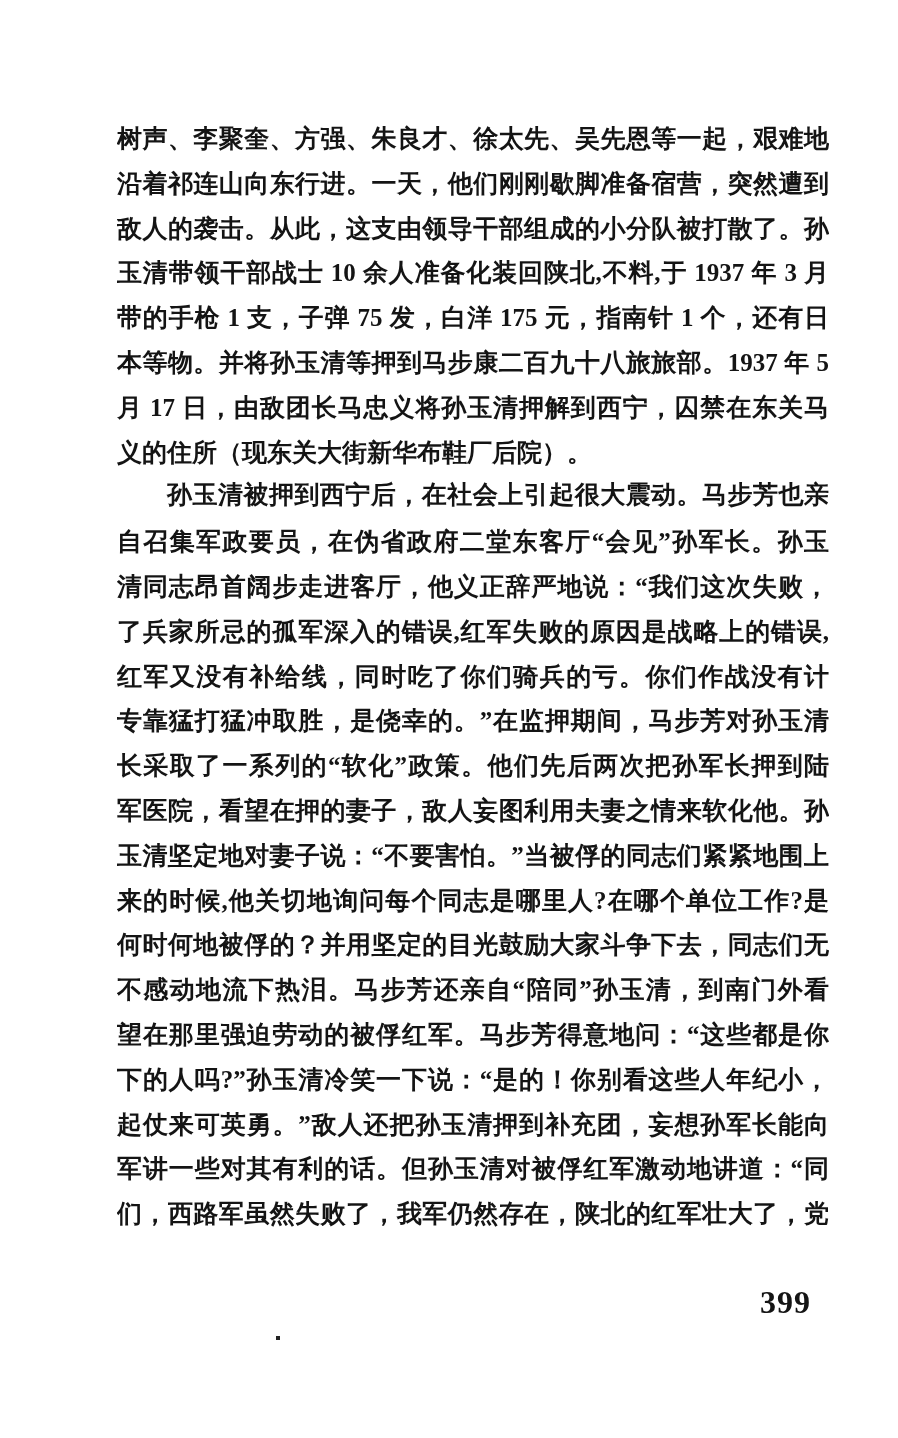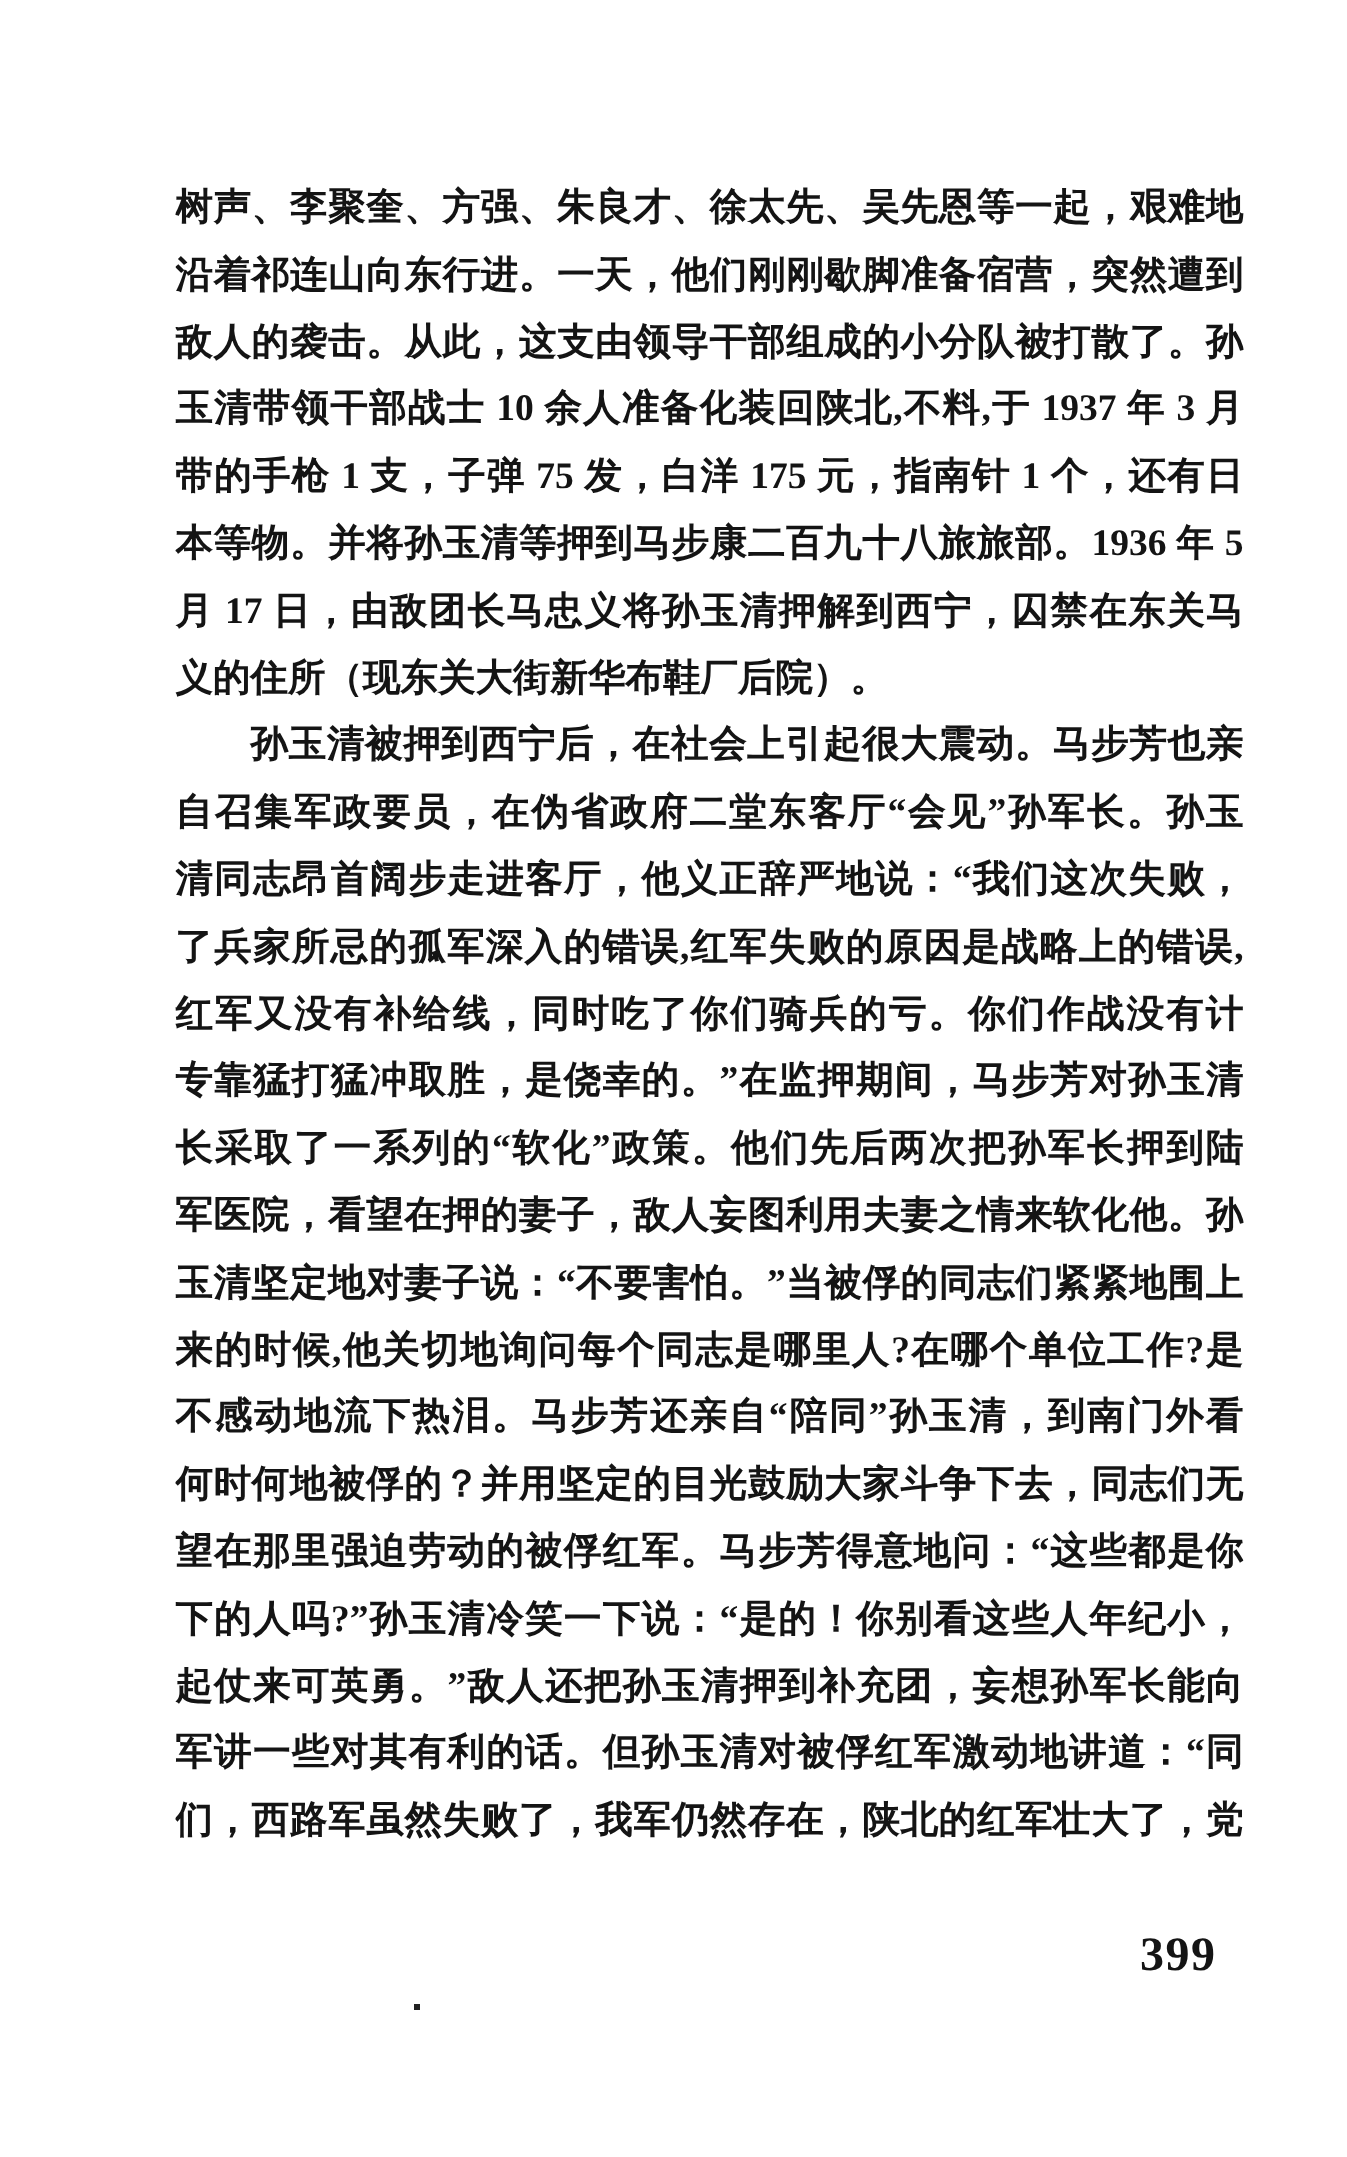--- a/index.html
+++ b/index.html
@@ -20,21 +20,21 @@
     margin:0; padding:0;
     height:44.8px; line-height:44.8px;
     font-size:25px; font-weight:700;
     color:var(--ink);
     text-align:justify;
     text-align-last:justify;
     text-justify:inter-character;
     overflow:hidden;
   }
   .line.para-end{ text-align-last:left; }
-  .line.indent{ text-indent:50px; }
+  .line.indent{ text-indent:50px;font-family:Liberation Mono, monospace; }
   .page-number{
     position:absolute; left:760px; top:1284px;
     font-size:32px; font-weight:700; color:var(--ink);
     letter-spacing:1px;
   }
   .speck{
     position:absolute; left:276px; top:1336px;
     width:4px; height:4px; background:#222222;
   }
 </style>
@@ -42,36 +42,36 @@
 <body>
 
 <div class="page">
   <main class="text-block">
 
     <p class="line">树声、李聚奎、方强、朱良才、徐太先、吴先恩等一起，艰难地</p>
     <p class="line">沿着祁连山向东行进。一天，他们刚刚歇脚准备宿营，突然遭到</p>
     <p class="line">敌人的袭击。从此，这支由领导干部组成的小分队被打散了。孙</p>
     <p class="line">玉清带领干部战士 10 余人准备化装回陕北,不料,于 1937 年 3 月</p>
     <p class="line">带的手枪 1 支，子弹 75 发，白洋 175 元，指南针 1 个，还有日记</p>
-    <p class="line">本等物。并将孙玉清等押到马步康二百九十八旅旅部。1936 年 5</p>
+    <p class="line">本等物。并将孙玉清等押到马步康二百九十八旅旅部。1937 年 5</p>
     <p class="line">月 17 日，由敌团长马忠义将孙玉清押解到西宁，囚禁在东关马忠</p>
     <p class="line para-end">义的住所（现东关大街新华布鞋厂后院）。</p>
 
     <p class="line indent">孙玉清被押到西宁后，在社会上引起很大震动。马步芳也亲</p>
     <p class="line">自召集军政要员，在伪省政府二堂东客厅“会见”孙军长。孙玉</p>
     <p class="line">清同志昂首阔步走进客厅，他义正辞严地说：“我们这次失败，犯</p>
     <p class="line">了兵家所忌的孤军深入的错误,红军失败的原因是战略上的错误,</p>
     <p class="line">红军又没有补给线，同时吃了你们骑兵的亏。你们作战没有计划，</p>
     <p class="line">专靠猛打猛冲取胜，是侥幸的。”在监押期间，马步芳对孙玉清军</p>
     <p class="line">长采取了一系列的“软化”政策。他们先后两次把孙军长押到陆</p>
     <p class="line">军医院，看望在押的妻子，敌人妄图利用夫妻之情来软化他。孙</p>
     <p class="line">玉清坚定地对妻子说：“不要害怕。”当被俘的同志们紧紧地围上</p>
     <p class="line">来的时候,他关切地询问每个同志是哪里人?在哪个单位工作?是</p>
+    <p class="line">何时何地被俘的？并用坚定的目光鼓励大家斗争下去，同志们无</p>
     <p class="line">不感动地流下热泪。马步芳还亲自“陪同”孙玉清，到南门外看</p>
-    <p class="line">何时何地被俘的？并用坚定的目光鼓励大家斗争下去，同志们无</p>
     <p class="line">望在那里强迫劳动的被俘红军。马步芳得意地问：“这些都是你手</p>
     <p class="line">下的人吗?”孙玉清冷笑一下说：“是的！你别看这些人年纪小，打</p>
     <p class="line">起仗来可英勇。”敌人还把孙玉清押到补充团，妄想孙军长能向红</p>
     <p class="line">军讲一些对其有利的话。但孙玉清对被俘红军激动地讲道：“同志</p>
     <p class="line">们，西路军虽然失败了，我军仍然存在，陕北的红军壮大了，党</p>
   </main>
 
   <div class="page-number">399</div>
   <div class="speck"></div>
 </div>

